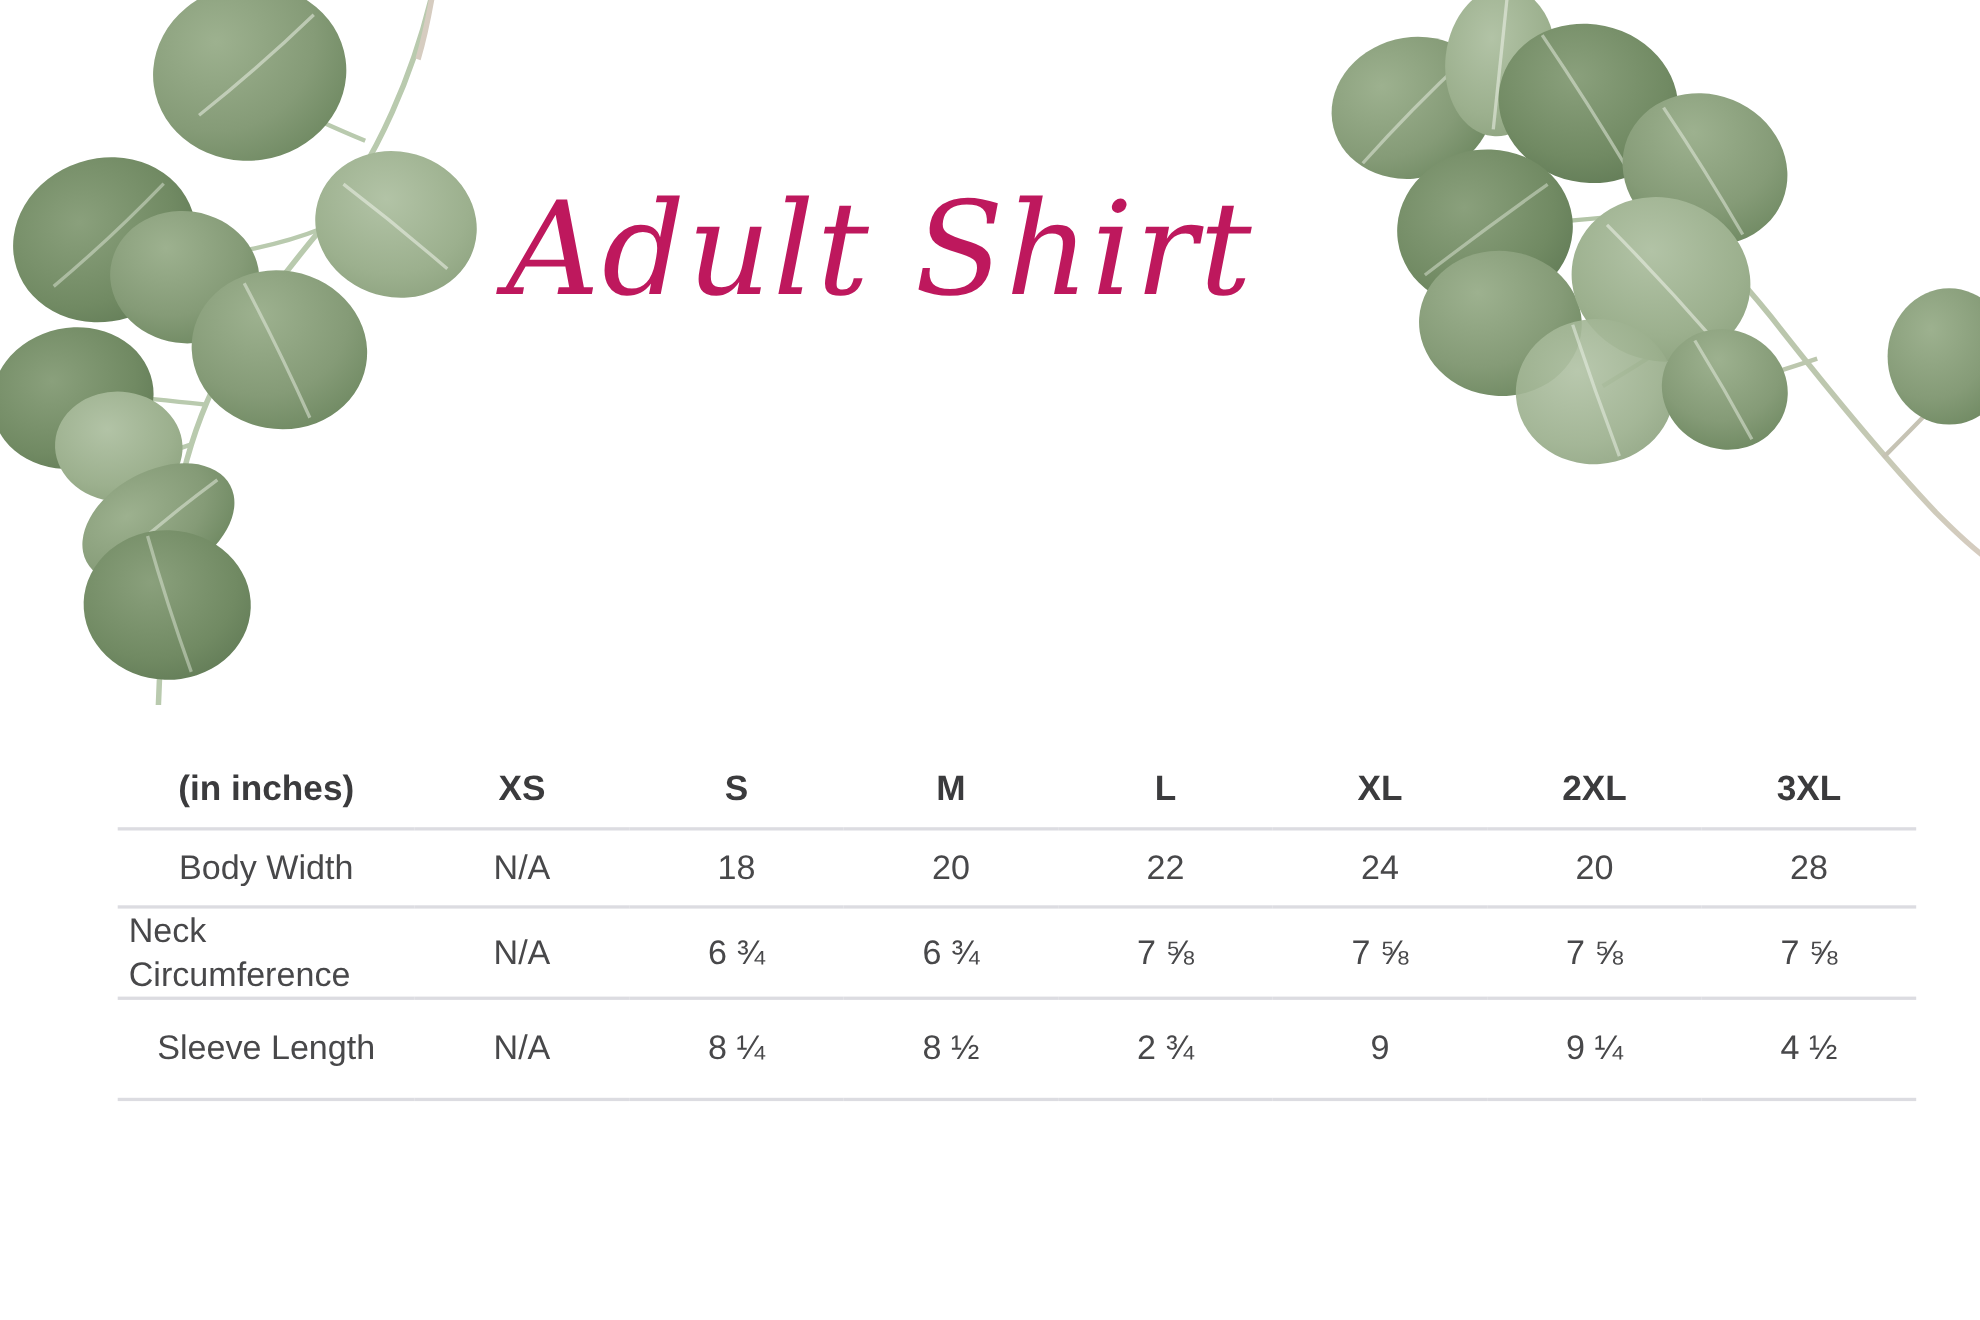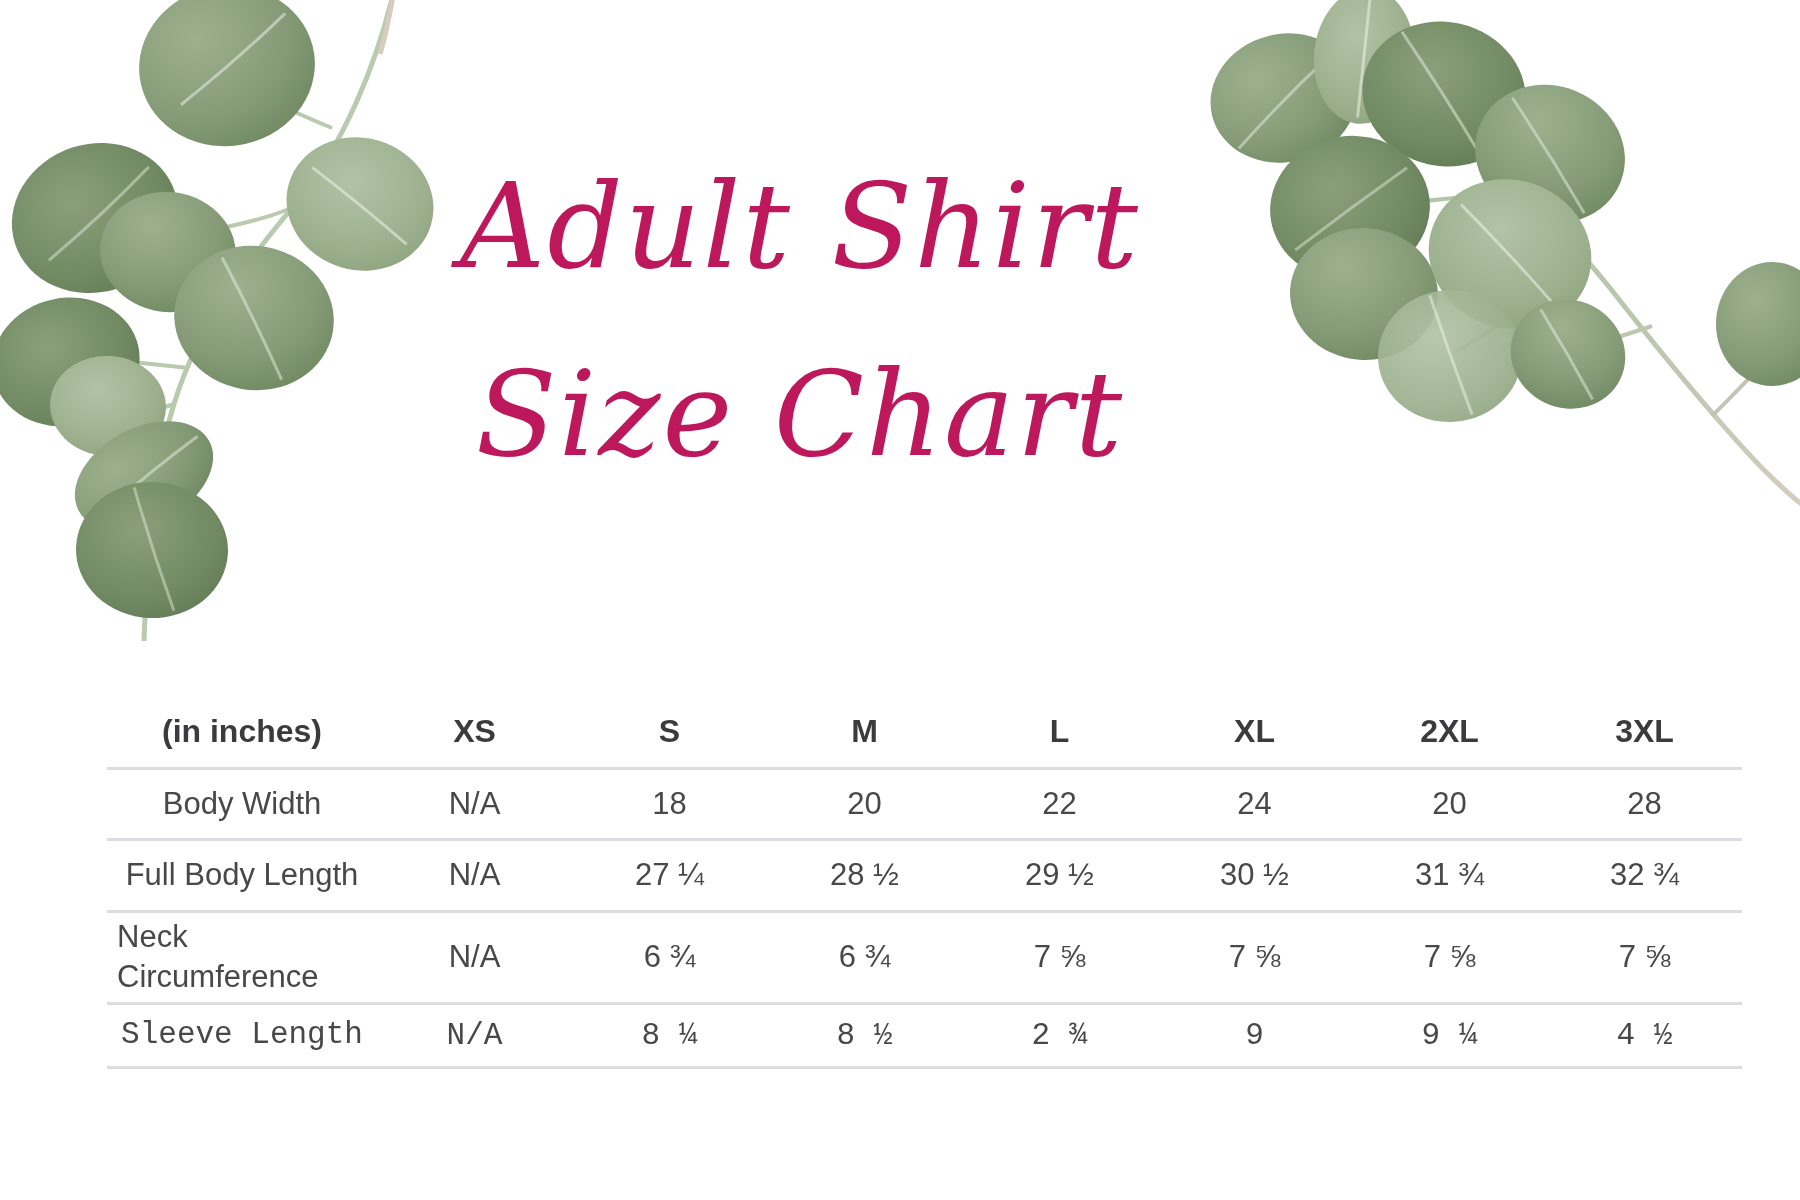--- a/index.html
+++ b/index.html
@@ -23,21 +23,21 @@
     position:absolute; top:132px; left:800px; transform:translateX(-50%);
     text-align:center; white-space:nowrap;
     font-family:"DejaVu Serif","Liberation Serif",serif;
     font-style:italic; font-weight:400;
     font-size:118px; line-height:188px; color:#be185d;
     letter-spacing:2px;
   }
 
   
   .size-table {
-    position:absolute; left:107px; top:696px; width:1635px;
+    position:absolute; left:107px; top:681px; width:1635px;
     border-collapse:collapse; table-layout:fixed;
   }
   .size-table th, .size-table td {
     border-bottom:3px solid #dcdce1;
     text-align:center; vertical-align:middle; padding:0;
   }
   .size-table thead th { font-size:32px; font-weight:bold; color:#3b3b3d; }
   .size-table tbody td { font-size:31px; font-weight:normal; color:#48484a; }
   .size-table col.first-col { width:270px; }
   .label-col { text-align:right; padding-right:60px; }
@@ -191,21 +191,20 @@
           <path d="M412,330 Q456,358 498,388" stroke="#e9efe3" stroke-width="3" fill="none" opacity="0.5"></path>
         </g>
       <g>
           <ellipse cx="660" cy="328" rx="56" ry="62" fill="url(#gr1)"></ellipse>
         </g>
     </g>
   </svg>
 
   <div class="title">
     <div>Adult Shirt</div>
-    <div>Size Chart</div>
   </div>
 
   <table class="size-table">
     <colgroup>
       <col class="first-col">
       <col>
         <col>
         <col>
         <col>
         <col>
@@ -229,30 +228,20 @@
         <td class="label-col"><div class="label-wrap">Body Width</div></td>
         <td>N/A</td>
         <td>18</td>
         <td>20</td>
         <td>22</td>
         <td>24</td>
         <td>20</td>
         <td>28</td>
       </tr>
       <tr>
-        <td class="label-col"><div class="label-wrap">Full Body Length</div></td>
-        <td>N/A</td>
-        <td>27 ¼</td>
-        <td>28 ½</td>
-        <td>29 ½</td>
-        <td>30 ½</td>
-        <td>31 ¾</td>
-        <td>32 ¾</td>
-      </tr>
-      <tr>
         <td class="label-col"><div class="label-wrap">Neck Circumference</div></td>
         <td>N/A</td>
         <td>6 ¾</td>
         <td>6 ¾</td>
         <td>7 ⅝</td>
         <td>7 ⅝</td>
         <td>7 ⅝</td>
         <td>7 ⅝</td>
       </tr>
       <tr>

